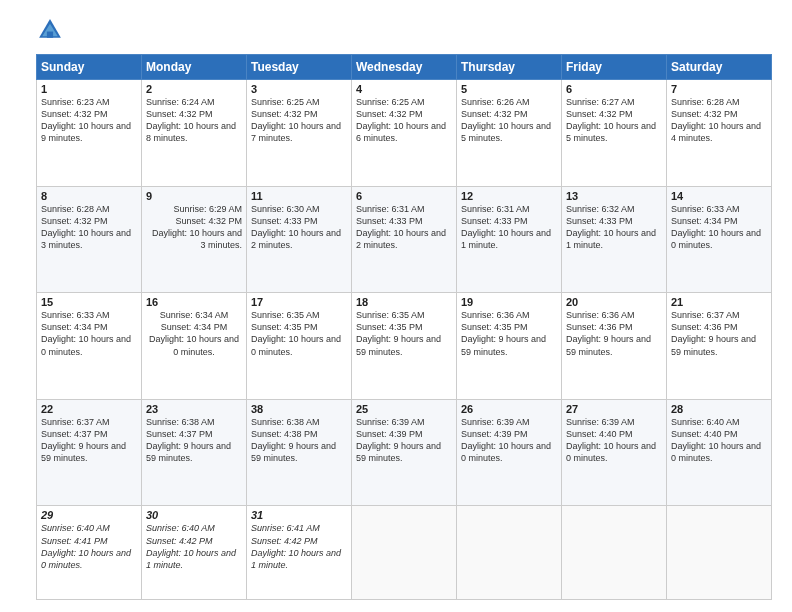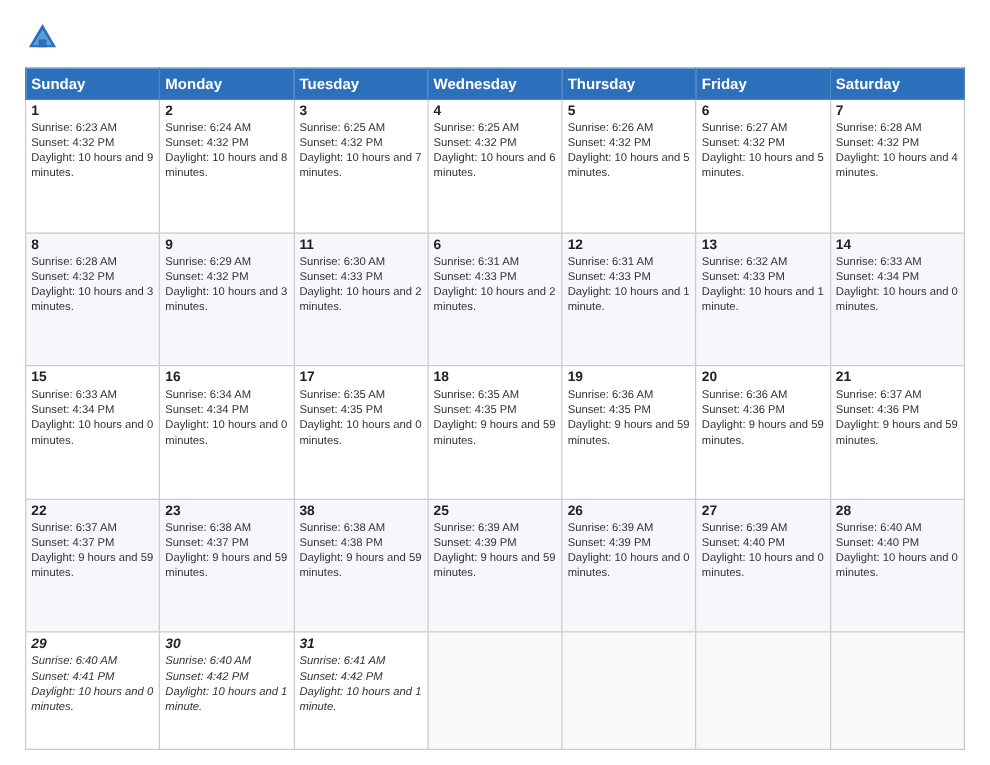--- a/index.html
+++ b/index.html
@@ -6,21 +6,21 @@
     body {
       font-family: Arial, Helvetica, sans-serif;
       background: #fff;
       width: 792px;
       height: 612px;
       overflow: hidden;
     }
     .page {
       width: 792px;
       height: 612px;
-      padding: 16px 20px 12px 20px;
+      padding: 16px 20px 12px 36px;
       display: flex;
       flex-direction: column;
     }
     .header {
       display: flex;
       justify-content: space-between;
       align-items: flex-start;
       margin-bottom: 10px;
     }
     .logo {
@@ -184,21 +184,21 @@
         </tr>
         <tr>
           <td>
             <span class="day-num">8</span>
             <div class="cell-text" style="white-space: pre-line;">Sunrise: 6:28 AM
 Sunset: 4:32 PM
 Daylight: 10 hours and 3 minutes.</div>
           </td>
           <td>
             <span class="day-num">9</span>
-            <div class="cell-text" style="white-space: pre-line;">Sunrise: 6:29 AM
+            <div class="cell-text" style="white-space: pre-line; text-align: right;">Sunrise: 6:29 AM
 Sunset: 4:32 PM
 Daylight: 10 hours and 3 minutes.</div>
           </td>
           <td>
             <span class="day-num">11</span>
             <div class="cell-text" style="white-space: pre-line;">Sunrise: 6:30 AM
 Sunset: 4:33 PM
 Daylight: 10 hours and 2 minutes.</div>
           </td>
           <td>
@@ -228,21 +228,21 @@
         </tr>
         <tr>
           <td>
             <span class="day-num">15</span>
             <div class="cell-text" style="white-space: pre-line;">Sunrise: 6:33 AM
 Sunset: 4:34 PM
 Daylight: 10 hours and 0 minutes.</div>
           </td>
           <td>
             <span class="day-num">16</span>
-            <div class="cell-text" style="white-space: pre-line;">Sunrise: 6:34 AM
+            <div class="cell-text" style="white-space: pre-line; text-align: center;">Sunrise: 6:34 AM
 Sunset: 4:34 PM
 Daylight: 10 hours and 0 minutes.</div>
           </td>
           <td>
             <span class="day-num">17</span>
             <div class="cell-text" style="white-space: pre-line;">Sunrise: 6:35 AM
 Sunset: 4:35 PM
 Daylight: 10 hours and 0 minutes.</div>
           </td>
           <td>

